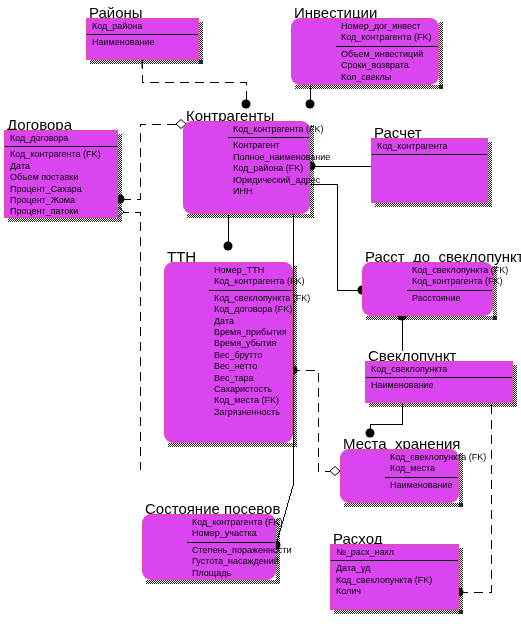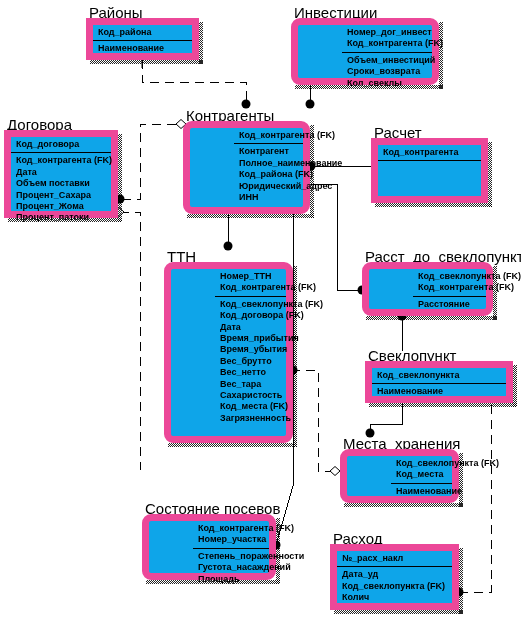--- a/index.html
+++ b/index.html
@@ -8,21 +8,21 @@
   #canvas{position:relative;width:521px;height:634px;}
 
   
   #wires{position:absolute;left:0;top:0;width:521px;height:634px;}
 
   
   .entity{position:absolute;}
   .ent-title{position:absolute;left:3px;top:0;font-size:15px;line-height:10px;
              color:#000;white-space:nowrap;}
   .ent-box{position:absolute;left:0;top:10px;right:0;bottom:0;
-           border:7px solid #ec4899;background:#0ea5e9;box-sizing:border-box;font-weight:bold;}
+           border:1px solid #ec4899;background:#d946ef;box-sizing:border-box;}
   .entity.ident .ent-box{border-radius:9px;padding-left:44px;}
   
   .shadow{position:absolute;pointer-events:none;
           background-image:
             linear-gradient(45deg,#000 25%,transparent 25%,transparent 50%,#000 50%,#000 75%,transparent 75%);
           background-size:2px 2px;opacity:.85;}
   .sh-r{top:14px;bottom:-4px;right:-4px;width:4px;}
   .sh-b{left:4px;right:-4px;bottom:-4px;height:4px;}
 
   .pk-sec{padding:2px 0 2px 5px;border-bottom:1px solid #000;}

